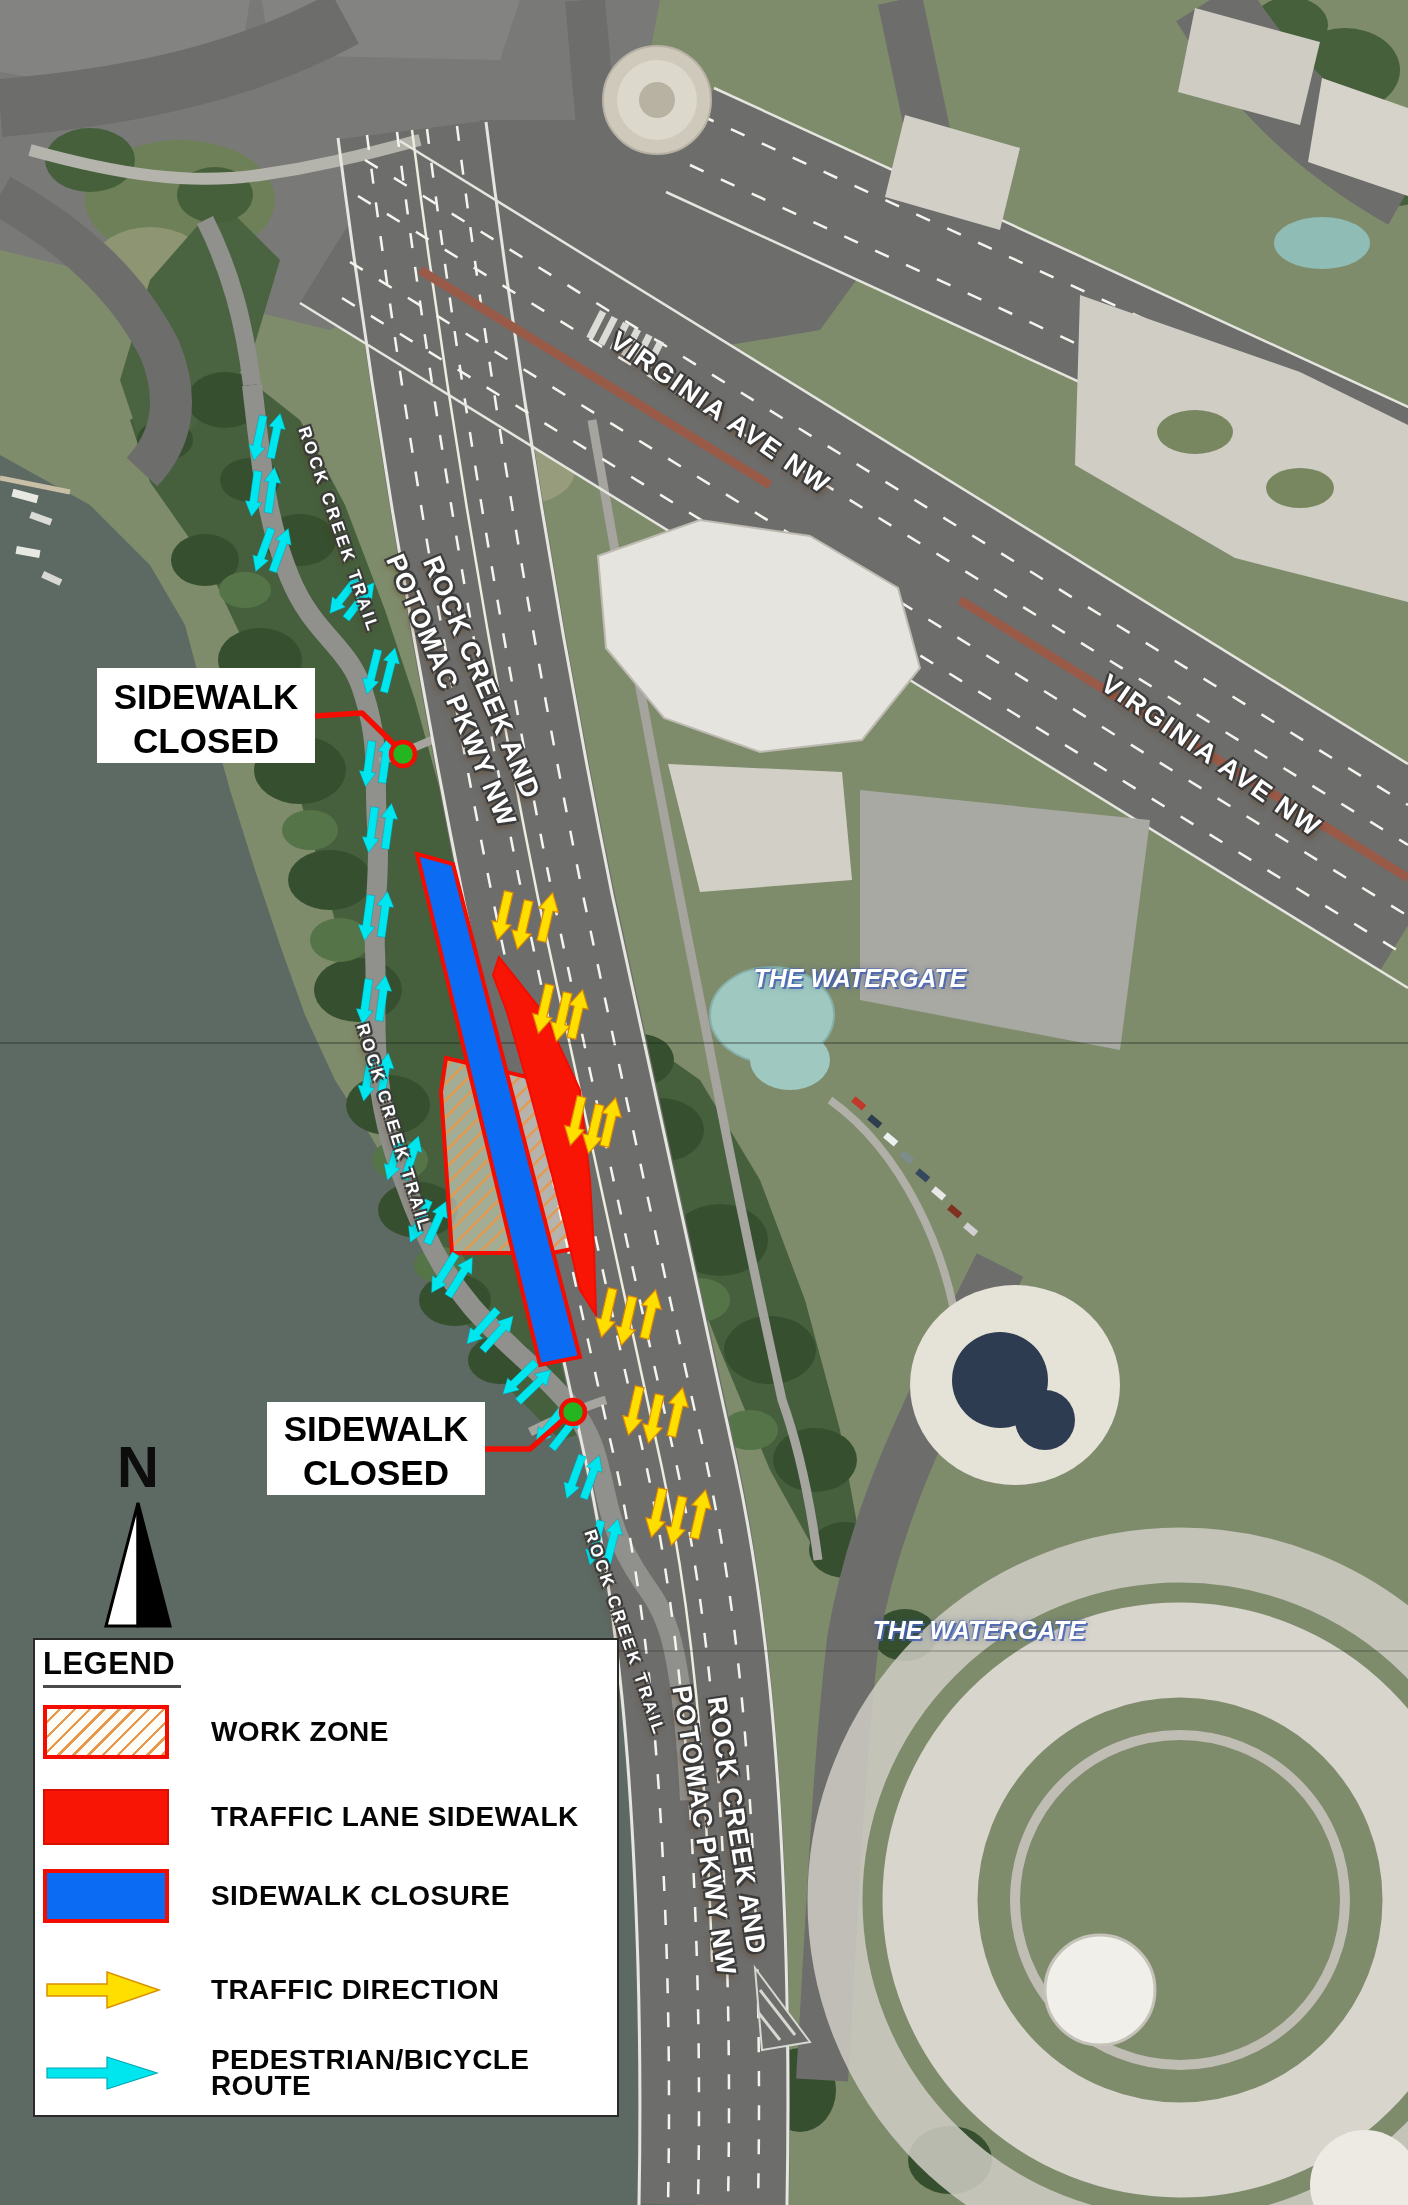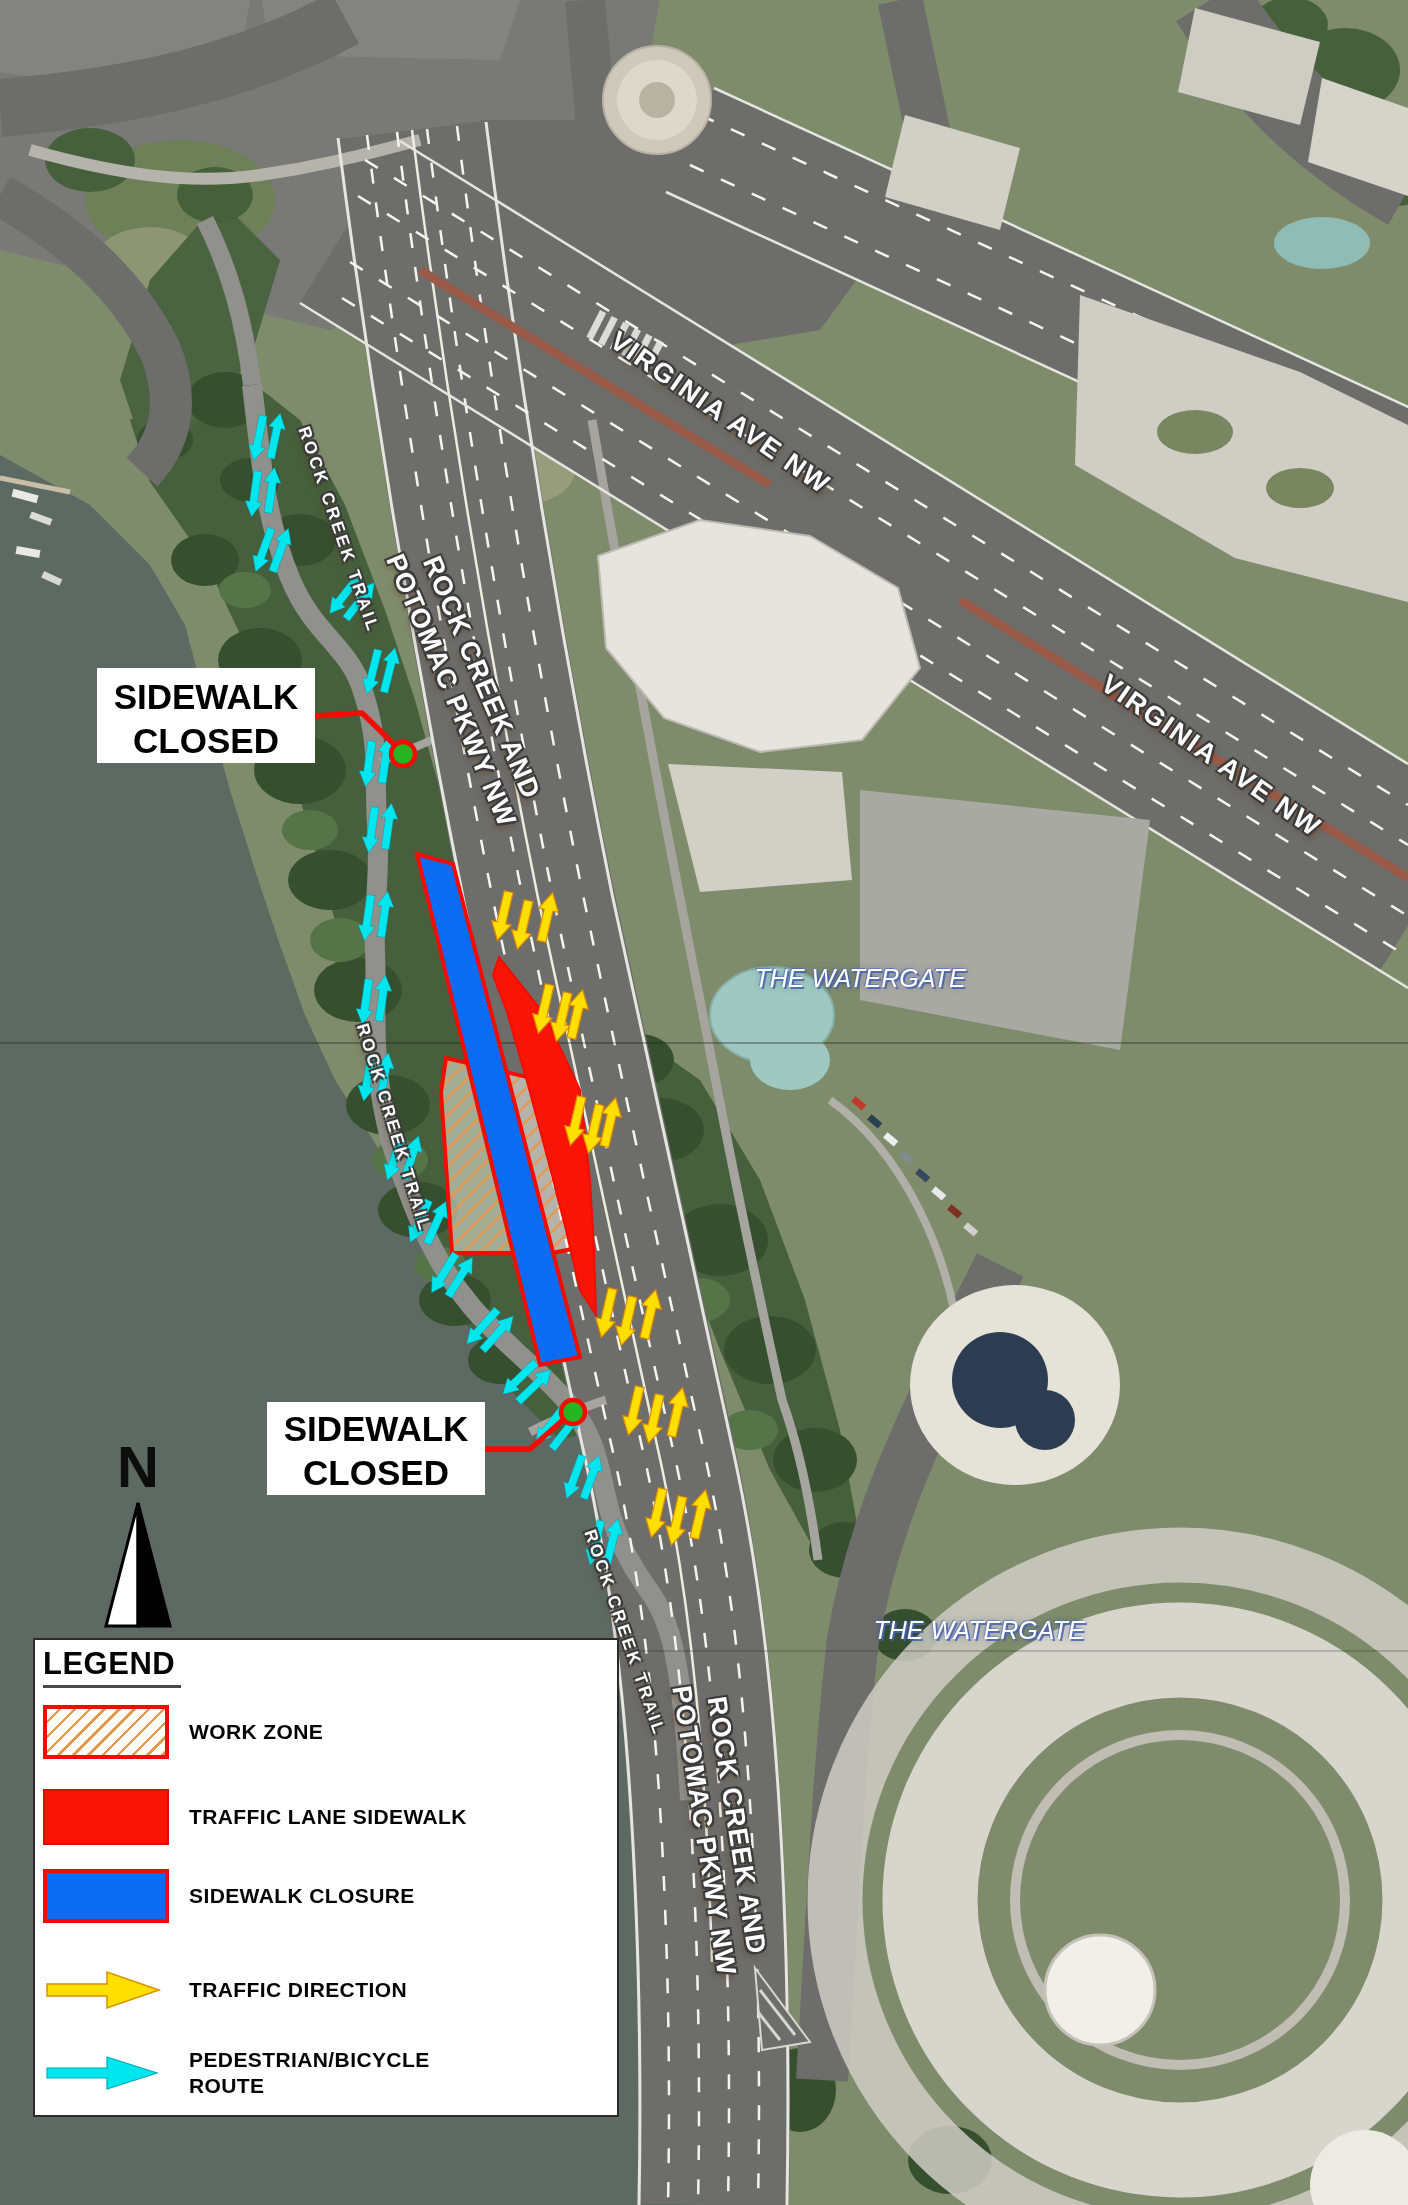--- a/index.html
+++ b/index.html
@@ -3,36 +3,36 @@
 <meta charset="utf-8">
 <style>
   html,body{margin:0;padding:0;background:#1c1c1c}
   #stage{position:relative;width:1408px;height:2205px;overflow:hidden;
          font-family:"Liberation Sans",sans-serif;background:#7f8c6c}
   #map{position:absolute;left:0;top:0}
 
   .road-label{position:absolute;z-index:5;color:#fff;font-weight:700;white-space:pre;
     text-align:center;line-height:1.22;
     text-shadow:-2px -2px 0 #3b3b3b,2px -2px 0 #3b3b3b,-2px 2px 0 #3b3b3b,2px 2px 0 #3b3b3b,3px 3px 6px rgba(95,48,0,.55)}
-  .place-label{position:absolute;z-index:5;color:#fff;font-weight:400;font-style:italic;white-space:pre;
+  .place-label{position:absolute;z-index:5;color:#fff;font-weight:700;font-style:italic;white-space:pre;
     transform:translate(-50%,-50%);
     text-shadow:2px 2px 0 rgba(70,100,180,.85),-1px -1px 0 rgba(70,100,180,.5),0 0 6px rgba(40,60,130,.5)}
 
   .callout{position:absolute;z-index:10;background:#ffffff;display:flex;align-items:flex-end;justify-content:center}
   .callout-text{white-space:pre;font-weight:700;font-size:35px;line-height:44px;text-align:center;color:#000}
 
   #north{position:absolute;left:88px;top:1438px;z-index:10;width:100px;text-align:center}
   #north .n-letter{font-size:58px;font-weight:700;color:#0d0d0d;line-height:58px}
 
   #legend{position:absolute;left:33px;top:1638px;width:586px;height:479px;z-index:10;
           background:#ffffff;border:2px solid #2a2a2a;box-sizing:border-box}
   #legend .lg-title{position:absolute;left:8px;top:6px;font-size:31px;font-weight:700;color:#050505;
           letter-spacing:.5px;border-bottom:3px solid #4a4a4a;padding:0 6px 3px 0}
   .lg-row{position:absolute;left:8px;width:500px;display:flex;align-items:center}
-  .lg-label{margin-left:20px;font-size:21px;font-weight:700;color:#050505;letter-spacing:.4px;
+  .lg-label{margin-left:42px;font-size:28px;font-weight:700;color:#050505;letter-spacing:.4px;
             line-height:26px;white-space:pre}
   .sw{box-sizing:border-box;width:126px;flex:0 0 126px}
   .sw-workzone{height:54px;border:4px solid #f20d00;
      background:repeating-linear-gradient(135deg,rgba(255,255,255,0) 0 8px,#e8984a 8px 10.5px),#fffdf7}
   .sw-red{height:56px;background:#f81505;border:2px solid #d81000}
   .sw-blue{height:54px;background:#0b6bf2;border:4px solid #f20d00}
   .row1{top:64px;height:56px}.row2{top:148px;height:58px}.row3{top:228px;height:56px}
   .row4{top:322px;height:56px}.row5{top:402px;height:62px}
 </style>
 </head>

